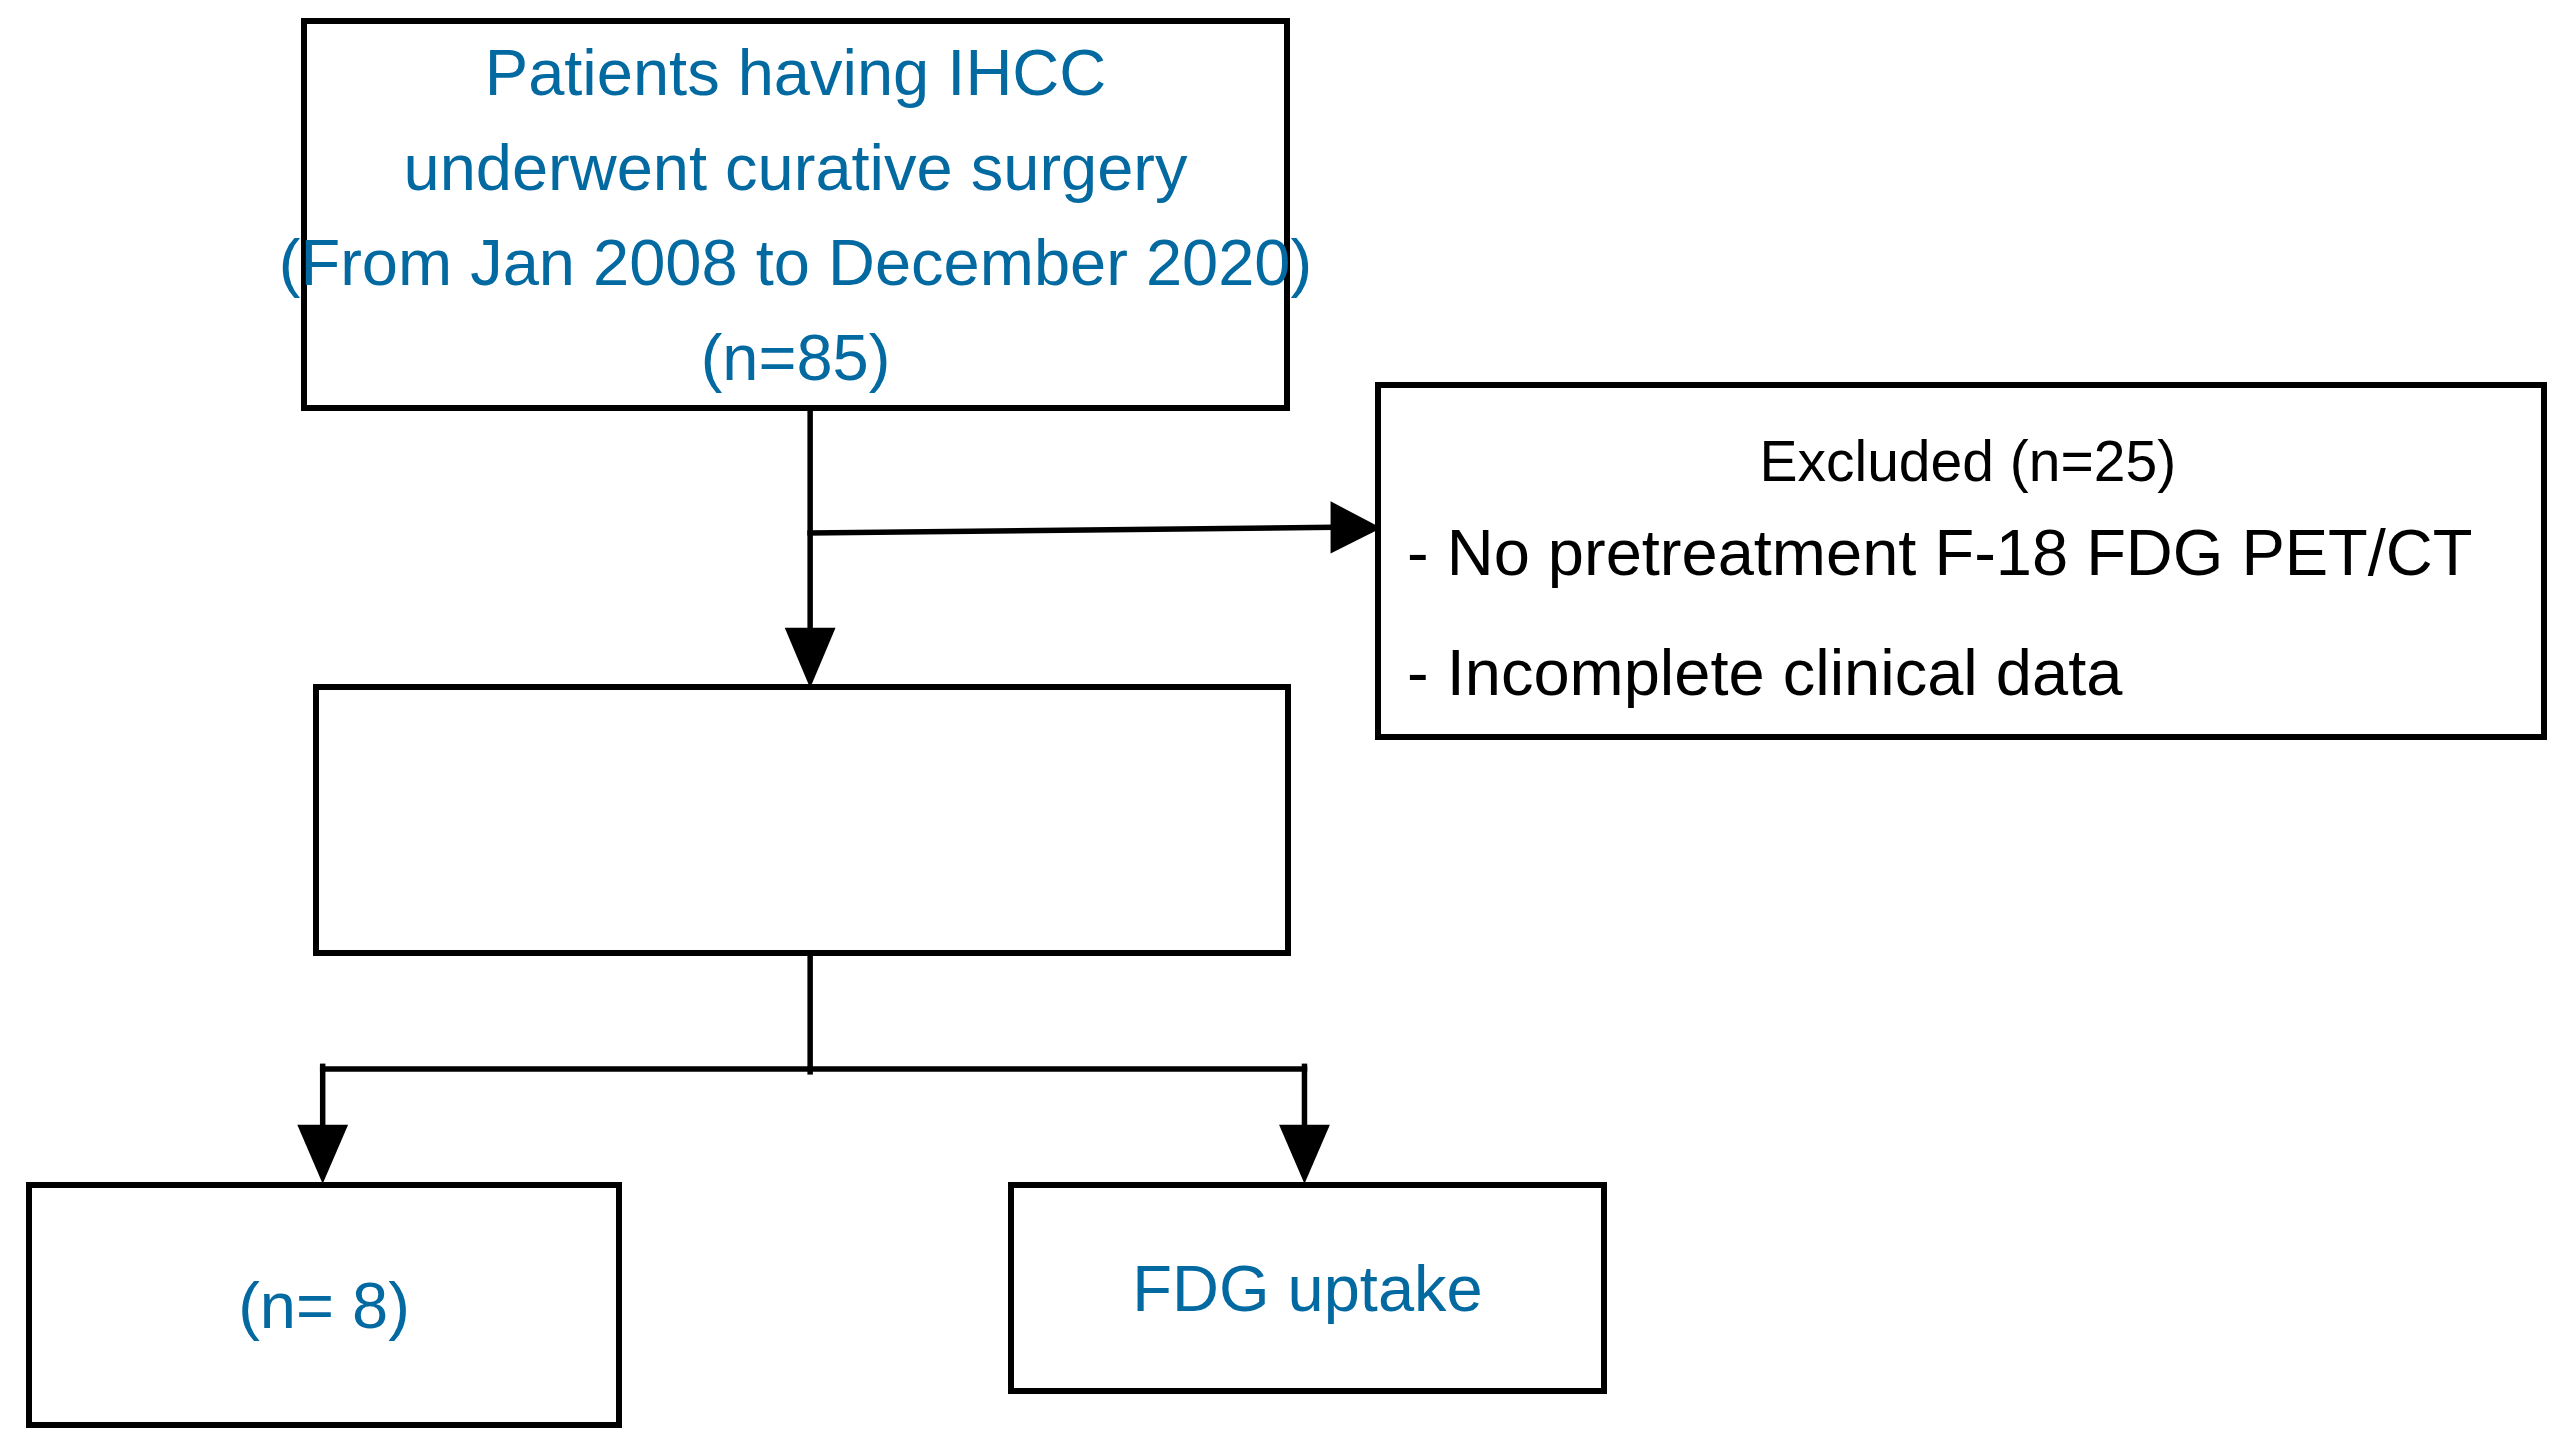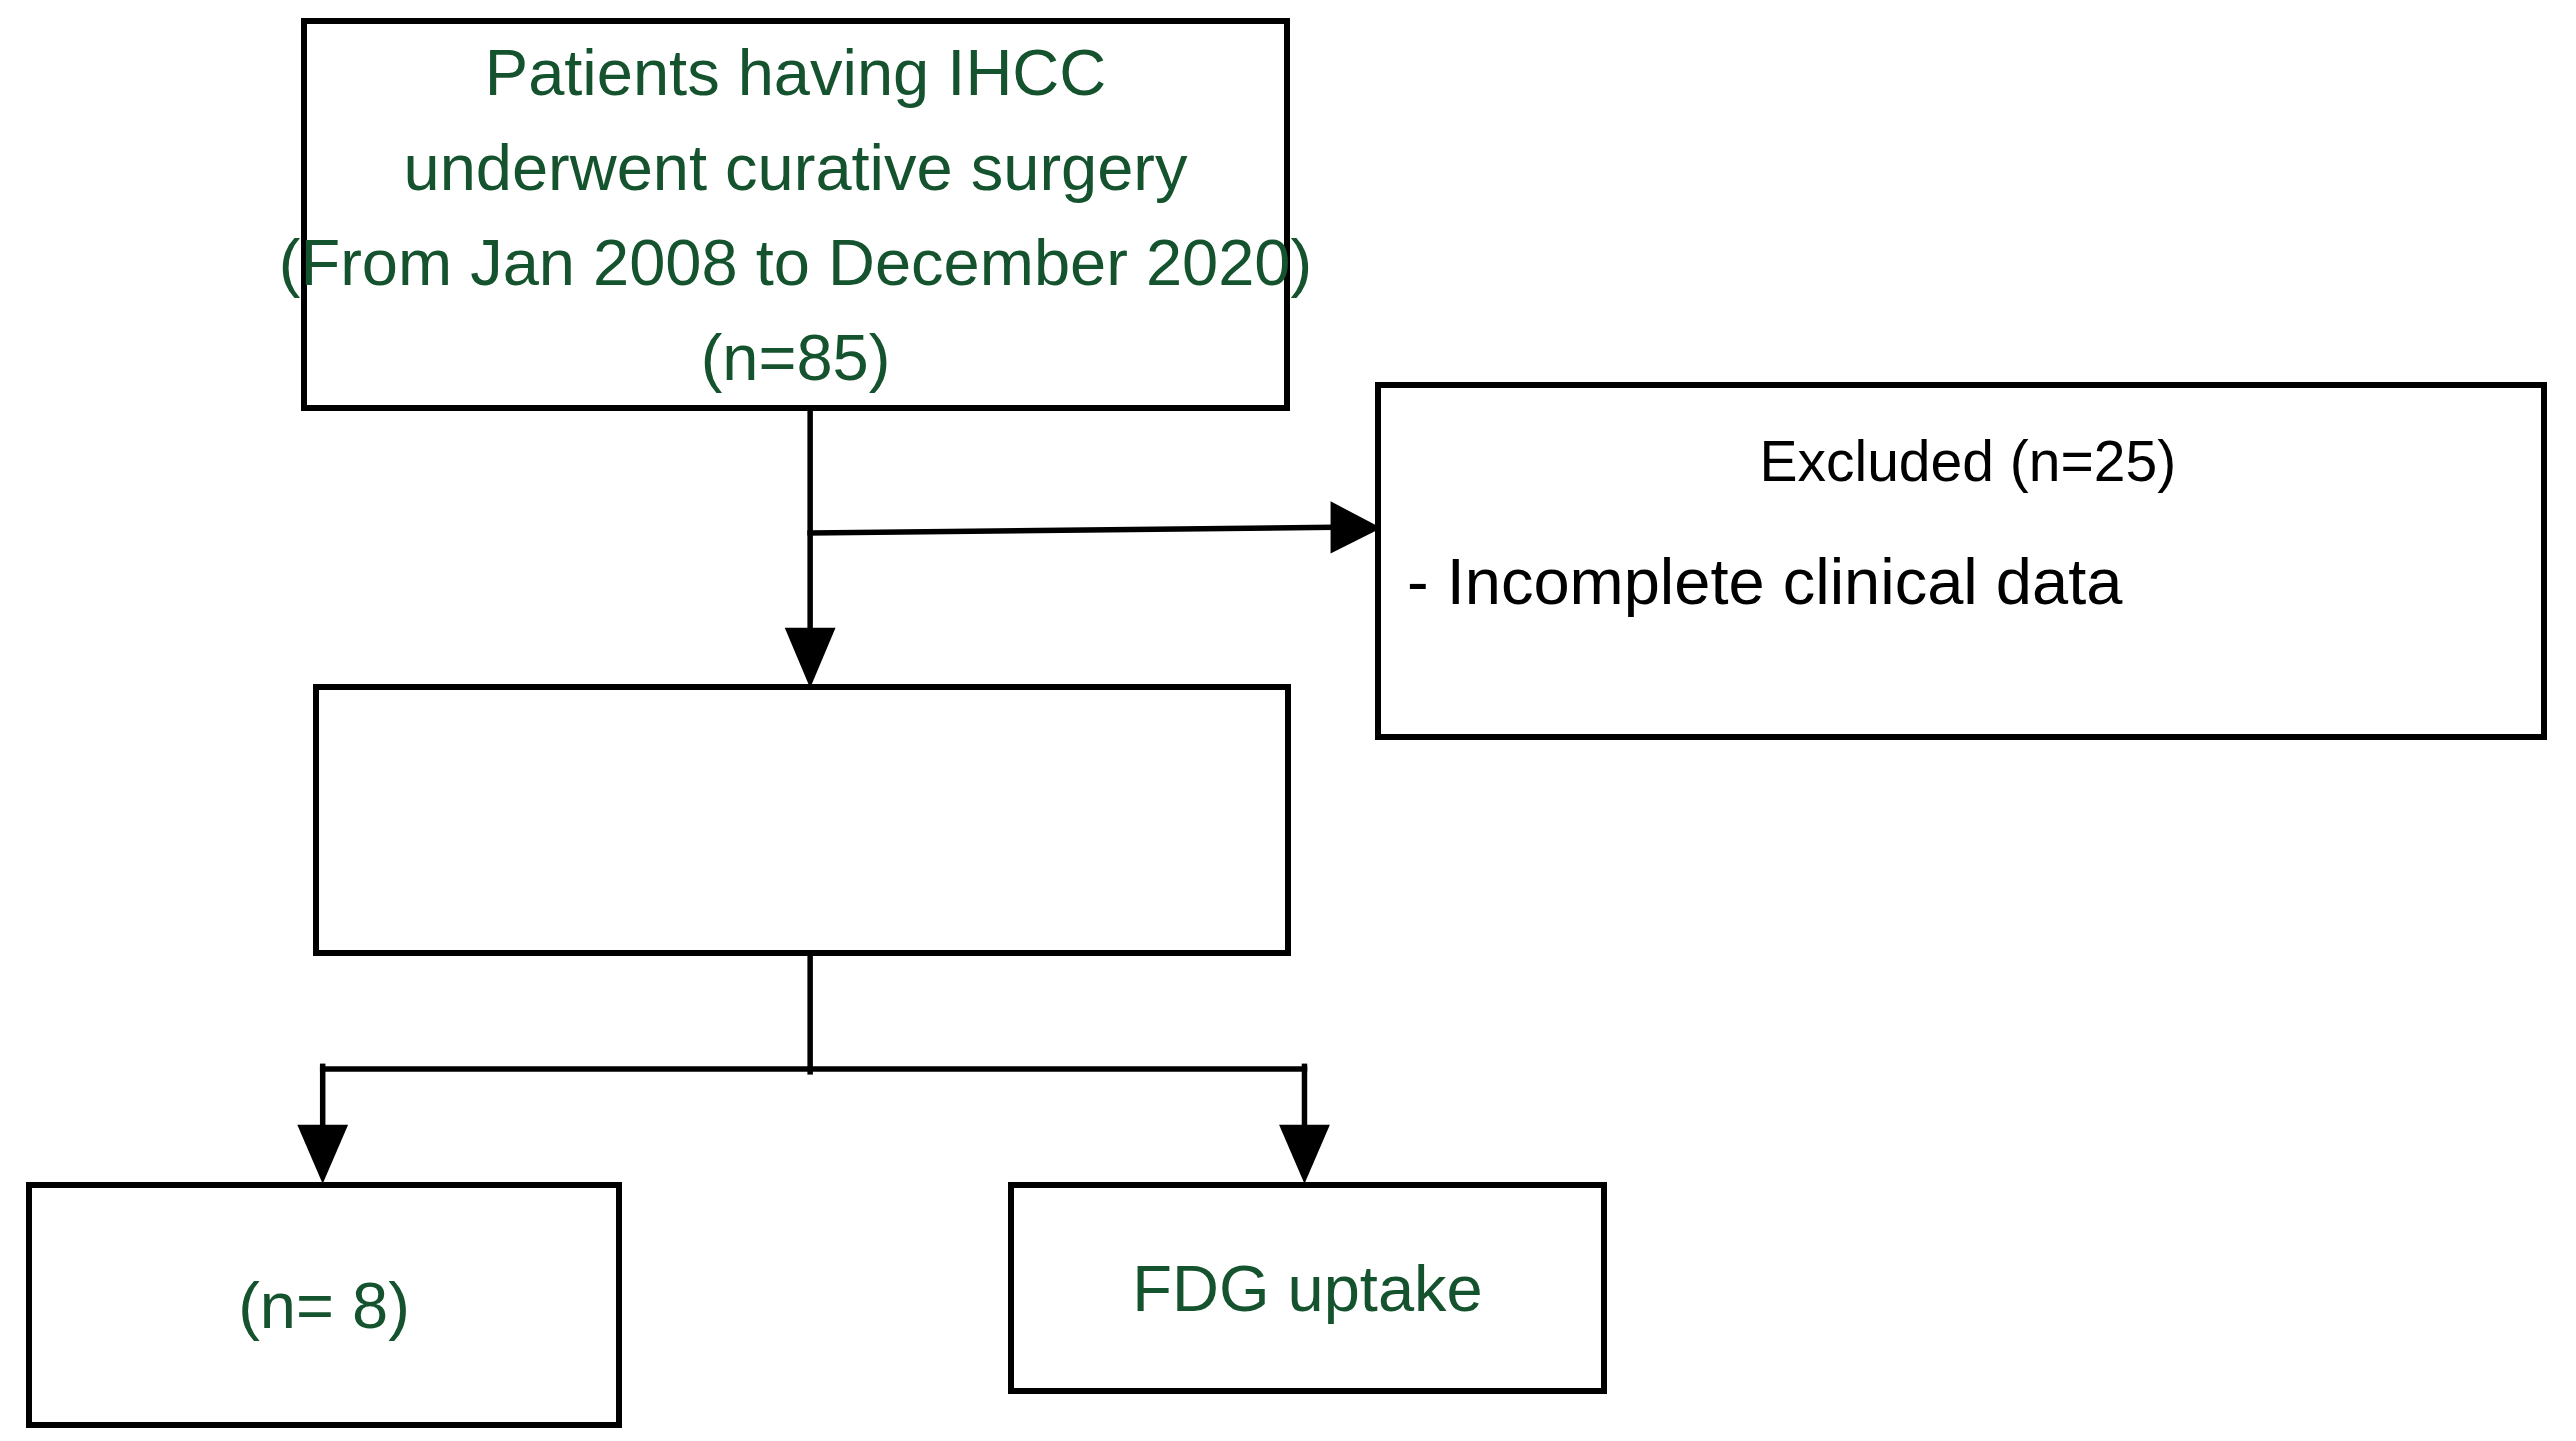--- a/index.html
+++ b/index.html
@@ -30,21 +30,21 @@
     display: flex; flex-direction: column;
     justify-content: center; align-items: center;
     width: 100%; height: 100%;
     text-align: center;
   }
   .txt {
     display: block;
     font-size: 65px;
     line-height: 95px;
     white-space: nowrap;
-    color: #14532d;
+    color: #0369a1;
   }
   
   #box-initial   { left: 301px;  top: 18px;   width: 989px; height: 393px; }
   #box-excluded  { left: 1375px; top: 382px;  width: 1172px; height: 358px;
                    padding: 27.5px 12.4px 0 26px; }
   #box-eligible  { left: 313px;  top: 684px;  width: 978px; height: 272px; }
   #box-no-uptake { left: 26px;   top: 1182px; width: 596px;  height: 246px; }
   #box-uptake    { left: 1008px; top: 1182px; width: 599px;  height: 212px; }
 
   
@@ -85,20 +85,21 @@
     <div class="stack">
       <span class="txt">Patients having IHCC</span>
       <span class="txt">underwent curative surgery</span>
       <span class="txt">(From Jan 2008 to December 2020)</span>
       <span class="txt">(n=85)</span>
     </div>
   </div>
 
   <div class="node" id="box-excluded">
     <span class="title">Excluded (n=25)</span>
+    <span class="bullet bullet-1">- No pretreatment F-18 FDG PET/CT</span>
     <span class="bullet bullet-2">- Incomplete clinical data</span>
   </div>
 
   <div class="node" id="box-eligible">
     <div class="stack">
     </div>
   </div>
 
   <div class="node" id="box-no-uptake">
     <div class="stack">

